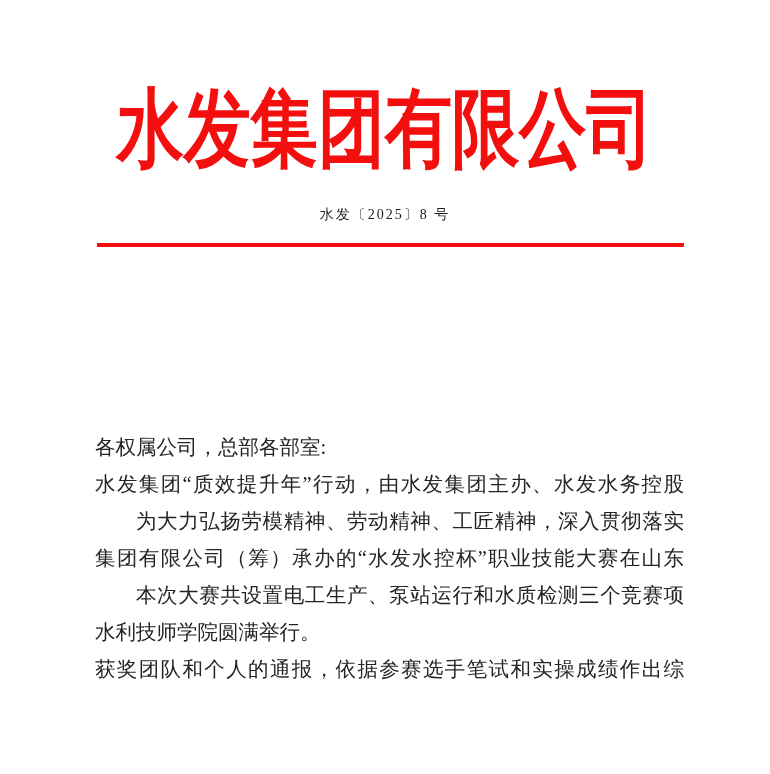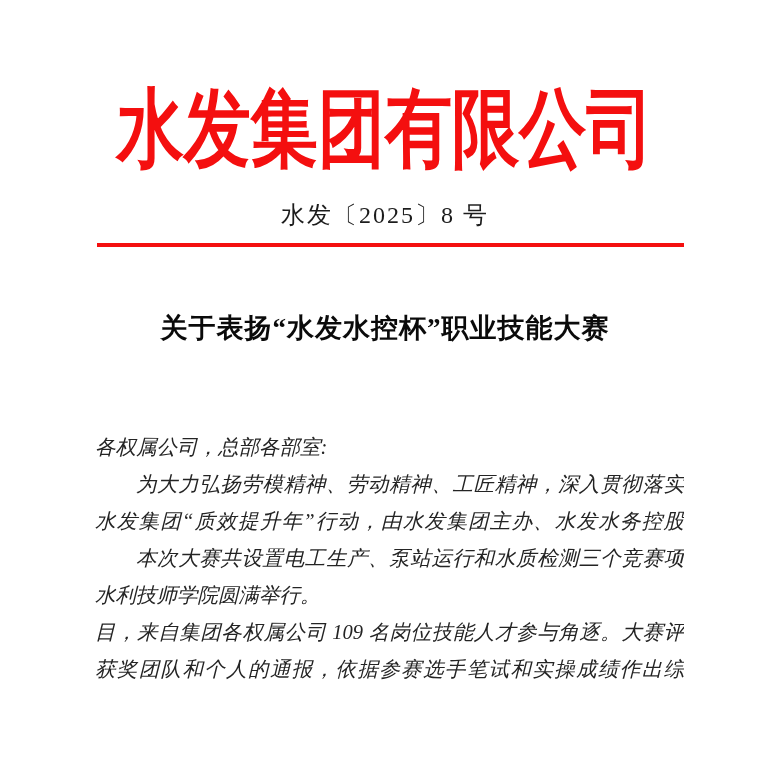--- a/index.html
+++ b/index.html
@@ -25,21 +25,21 @@
   }
   .org-name .squeeze {
     display: inline-block;
     transform: scaleX(0.78);
     transform-origin: 50% 50%;
   }
   .doc-number {
     position: absolute;
     top: 201px; left: 0; right: 0;
     text-align: center;
-    font-size: 24px;
+    font-size: 14px;
     line-height: 28px;
     color: #1c1c1c;
     letter-spacing: 2px;
   }
   .red-rule {
     position: absolute;
     left: 97px; top: 243px;
     width: 587px; height: 4px;
     background: var(--red);
   }
@@ -54,21 +54,21 @@
     letter-spacing: 1px;
   }
   .body-block {
     position: absolute;
     left: 95px; top: 429px;
     width: 589px;
     font-size: 20.5px;
     line-height: 37px;
     color: var(--ink);
   }
-  .body-line { height: 37px; overflow: hidden; font-style: italic; }
+  .body-line { height: 37px; overflow: hidden; }
   .body-line.fill {
     text-align: justify;
     text-align-last: justify;
     text-justify: inter-character;
   }
   .body-line.indent { text-indent: 41px; }
 </style>
 </head>
 <body>
 
@@ -76,26 +76,25 @@
 
   <div class="org-name">
     <span class="squeeze">水发集团有限公司</span>
   </div>
 
   <div class="doc-number">水发〔2025〕8 号</div>
 
   <div class="red-rule"></div>
 
   <div class="doc-title">
-      <div>关于表扬“水发水控杯”职业技能大赛</div>
     </div>
 
   <div class="body-block">
       <div class="body-line">各权属公司，总部各部室:</div>
+      <div class="body-line fill">水发集团“质效提升年”行动，由水发集团主办、水发水务控股</div>
       <div class="body-line fill indent">为大力弘扬劳模精神、劳动精神、工匠精神，深入贯彻落实</div>
-      <div class="body-line fill">水发集团“质效提升年”行动，由水发集团主办、水发水务控股</div>
+      <div class="body-line fill">集团有限公司（筹）承办的“水发水控杯”职业技能大赛在山东</div>
       <div class="body-line fill indent">本次大赛共设置电工生产、泵站运行和水质检测三个竞赛项</div>
       <div class="body-line">水利技师学院圆满举行。</div>
-      <div class="body-line fill">目，来自集团各权属公司 109 名岗位技能人才参与角逐。大赛评</div>
       <div class="body-line fill">获奖团队和个人的通报，依据参赛选手笔试和实操成绩作出综</div>
     </div>
 
 </div>
 
 </body></html>

